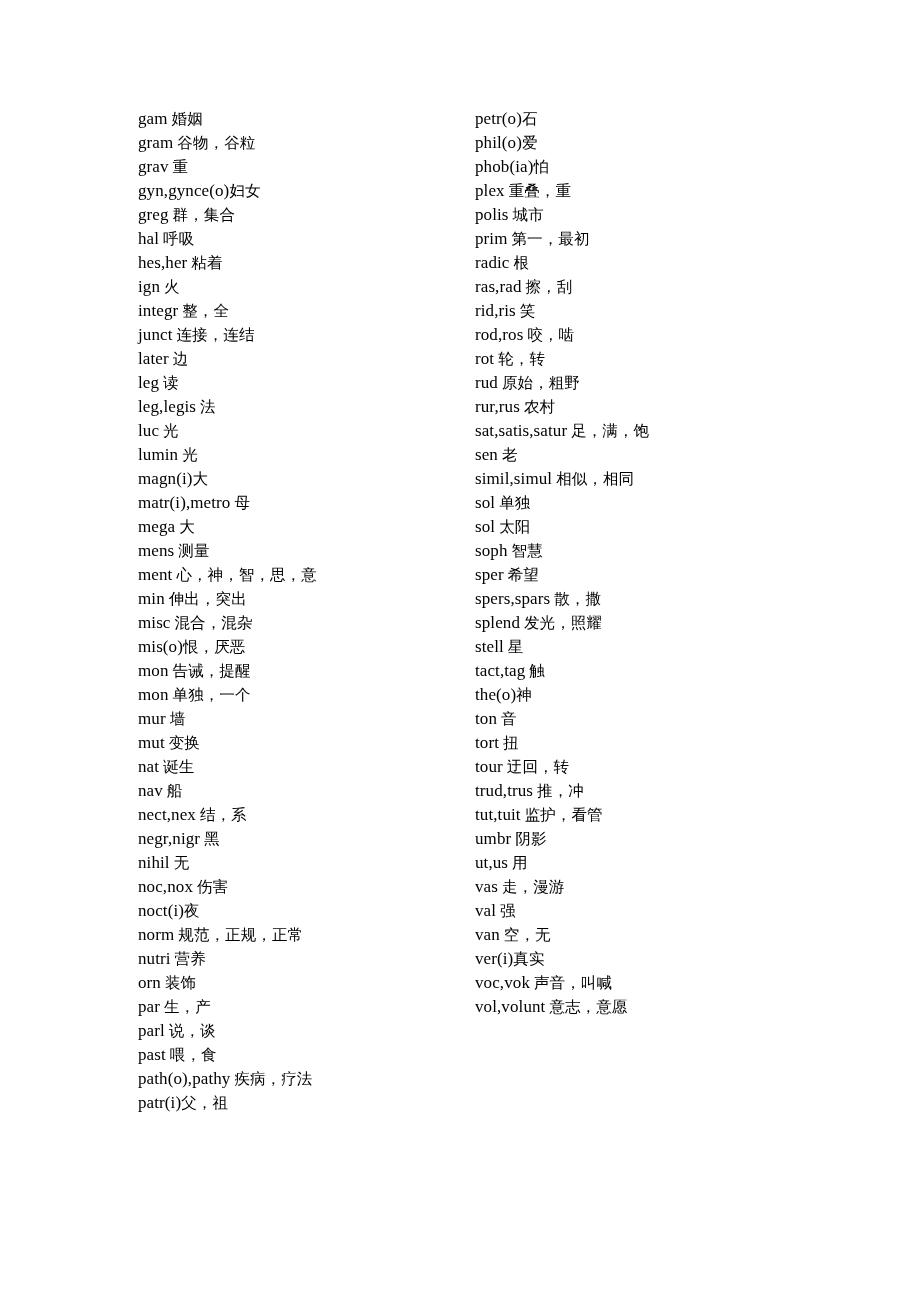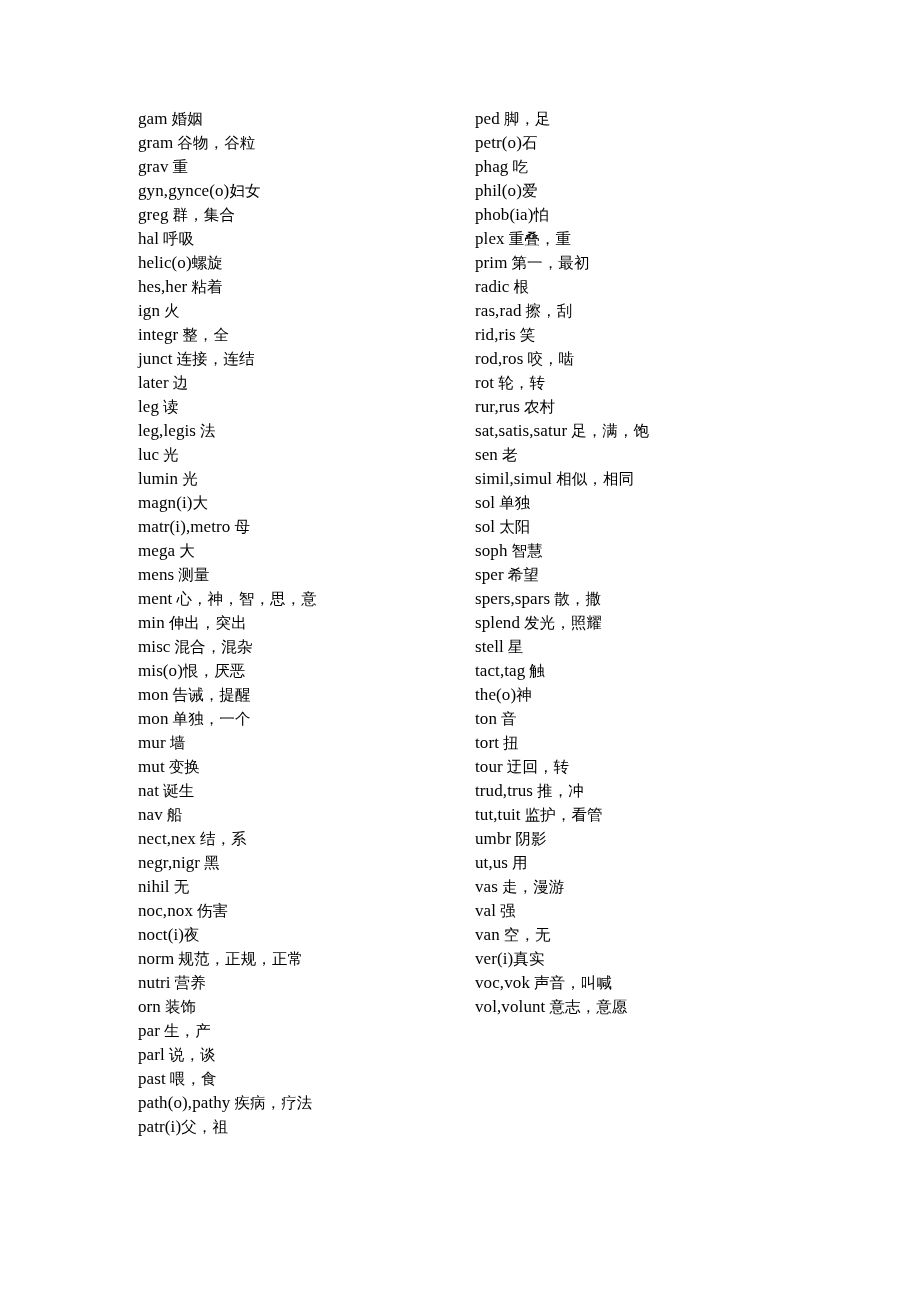--- a/index.html
+++ b/index.html
@@ -64,21 +64,20 @@
 
 <div class="page">
   <div class="columns">
     <div class="column column-left">
         <div class="entry"><span class="root">gam</span><span class="sep-space">&nbsp;</span><span class="gloss">婚姻</span></div>
         <div class="entry"><span class="root">gram</span><span class="sep-space">&nbsp;</span><span class="gloss">谷物，谷粒</span></div>
         <div class="entry"><span class="root">grav</span><span class="sep-space">&nbsp;</span><span class="gloss">重</span></div>
         <div class="entry"><span class="root">gyn,gynce(o)</span><span class="gloss">妇女</span></div>
         <div class="entry"><span class="root">greg</span><span class="sep-space">&nbsp;</span><span class="gloss">群，集合</span></div>
         <div class="entry"><span class="root">hal</span><span class="sep-space">&nbsp;</span><span class="gloss">呼吸</span></div>
-        <div class="entry"><span class="root">helic(o)</span><span class="gloss">螺旋</span></div>
         <div class="entry"><span class="root">hes,her</span><span class="sep-space">&nbsp;</span><span class="gloss">粘着</span></div>
         <div class="entry"><span class="root">ign</span><span class="sep-space">&nbsp;</span><span class="gloss">火</span></div>
         <div class="entry"><span class="root">integr</span><span class="sep-space">&nbsp;</span><span class="gloss">整，全</span></div>
         <div class="entry"><span class="root">junct</span><span class="sep-space">&nbsp;</span><span class="gloss">连接，连结</span></div>
         <div class="entry"><span class="root">later</span><span class="sep-space">&nbsp;</span><span class="gloss">边</span></div>
         <div class="entry"><span class="root">leg</span><span class="sep-space">&nbsp;</span><span class="gloss">读</span></div>
         <div class="entry"><span class="root">leg,legis</span><span class="sep-space">&nbsp;</span><span class="gloss">法</span></div>
         <div class="entry"><span class="root">luc</span><span class="sep-space">&nbsp;</span><span class="gloss">光</span></div>
         <div class="entry"><span class="root">lumin</span><span class="sep-space">&nbsp;</span><span class="gloss">光</span></div>
         <div class="entry"><span class="root">magn(i)</span><span class="gloss">大</span></div>
@@ -103,32 +102,32 @@
         <div class="entry"><span class="root">norm</span><span class="sep-space">&nbsp;</span><span class="gloss">规范，正规，正常</span></div>
         <div class="entry"><span class="root">nutri</span><span class="sep-space">&nbsp;</span><span class="gloss">营养</span></div>
         <div class="entry"><span class="root">orn</span><span class="sep-space">&nbsp;</span><span class="gloss">装饰</span></div>
         <div class="entry"><span class="root">par</span><span class="sep-space">&nbsp;</span><span class="gloss">生，产</span></div>
         <div class="entry"><span class="root">parl</span><span class="sep-space">&nbsp;</span><span class="gloss">说，谈</span></div>
         <div class="entry"><span class="root">past</span><span class="sep-space">&nbsp;</span><span class="gloss">喂，食</span></div>
         <div class="entry"><span class="root">path(o),pathy</span><span class="sep-space">&nbsp;</span><span class="gloss">疾病，疗法</span></div>
         <div class="entry"><span class="root">patr(i)</span><span class="gloss">父，祖</span></div>
       </div>
     <div class="column column-right">
-        <div class="entry"><span class="root">ped</span><span class="sep-space">&nbsp;</span><span class="gloss">脚，足</span></div>
         <div class="entry"><span class="root">petr(o)</span><span class="gloss">石</span></div>
-        <div class="entry"><span class="root">phag</span><span class="sep-space">&nbsp;</span><span class="gloss">吃</span></div>
         <div class="entry"><span class="root">phil(o)</span><span class="gloss">爱</span></div>
         <div class="entry"><span class="root">phob(ia)</span><span class="gloss">怕</span></div>
         <div class="entry"><span class="root">plex</span><span class="sep-space">&nbsp;</span><span class="gloss">重叠，重</span></div>
+        <div class="entry"><span class="root">polis</span><span class="sep-space">&nbsp;</span><span class="gloss">城市</span></div>
         <div class="entry"><span class="root">prim</span><span class="sep-space">&nbsp;</span><span class="gloss">第一，最初</span></div>
         <div class="entry"><span class="root">radic</span><span class="sep-space">&nbsp;</span><span class="gloss">根</span></div>
         <div class="entry"><span class="root">ras,rad</span><span class="sep-space">&nbsp;</span><span class="gloss">擦，刮</span></div>
         <div class="entry"><span class="root">rid,ris</span><span class="sep-space">&nbsp;</span><span class="gloss">笑</span></div>
         <div class="entry"><span class="root">rod,ros</span><span class="sep-space">&nbsp;</span><span class="gloss">咬，啮</span></div>
         <div class="entry"><span class="root">rot</span><span class="sep-space">&nbsp;</span><span class="gloss">轮，转</span></div>
+        <div class="entry"><span class="root">rud</span><span class="sep-space">&nbsp;</span><span class="gloss">原始，粗野</span></div>
         <div class="entry"><span class="root">rur,rus</span><span class="sep-space">&nbsp;</span><span class="gloss">农村</span></div>
         <div class="entry"><span class="root">sat,satis,satur</span><span class="sep-space">&nbsp;</span><span class="gloss">足，满，饱</span></div>
         <div class="entry"><span class="root">sen</span><span class="sep-space">&nbsp;</span><span class="gloss">老</span></div>
         <div class="entry"><span class="root">simil,simul</span><span class="sep-space">&nbsp;</span><span class="gloss">相似，相同</span></div>
         <div class="entry"><span class="root">sol</span><span class="sep-space">&nbsp;</span><span class="gloss">单独</span></div>
         <div class="entry"><span class="root">sol</span><span class="sep-space">&nbsp;</span><span class="gloss">太阳</span></div>
         <div class="entry"><span class="root">soph</span><span class="sep-space">&nbsp;</span><span class="gloss">智慧</span></div>
         <div class="entry"><span class="root">sper</span><span class="sep-space">&nbsp;</span><span class="gloss">希望</span></div>
         <div class="entry"><span class="root">spers,spars</span><span class="sep-space">&nbsp;</span><span class="gloss">散，撒</span></div>
         <div class="entry"><span class="root">splend</span><span class="sep-space">&nbsp;</span><span class="gloss">发光，照耀</span></div>

